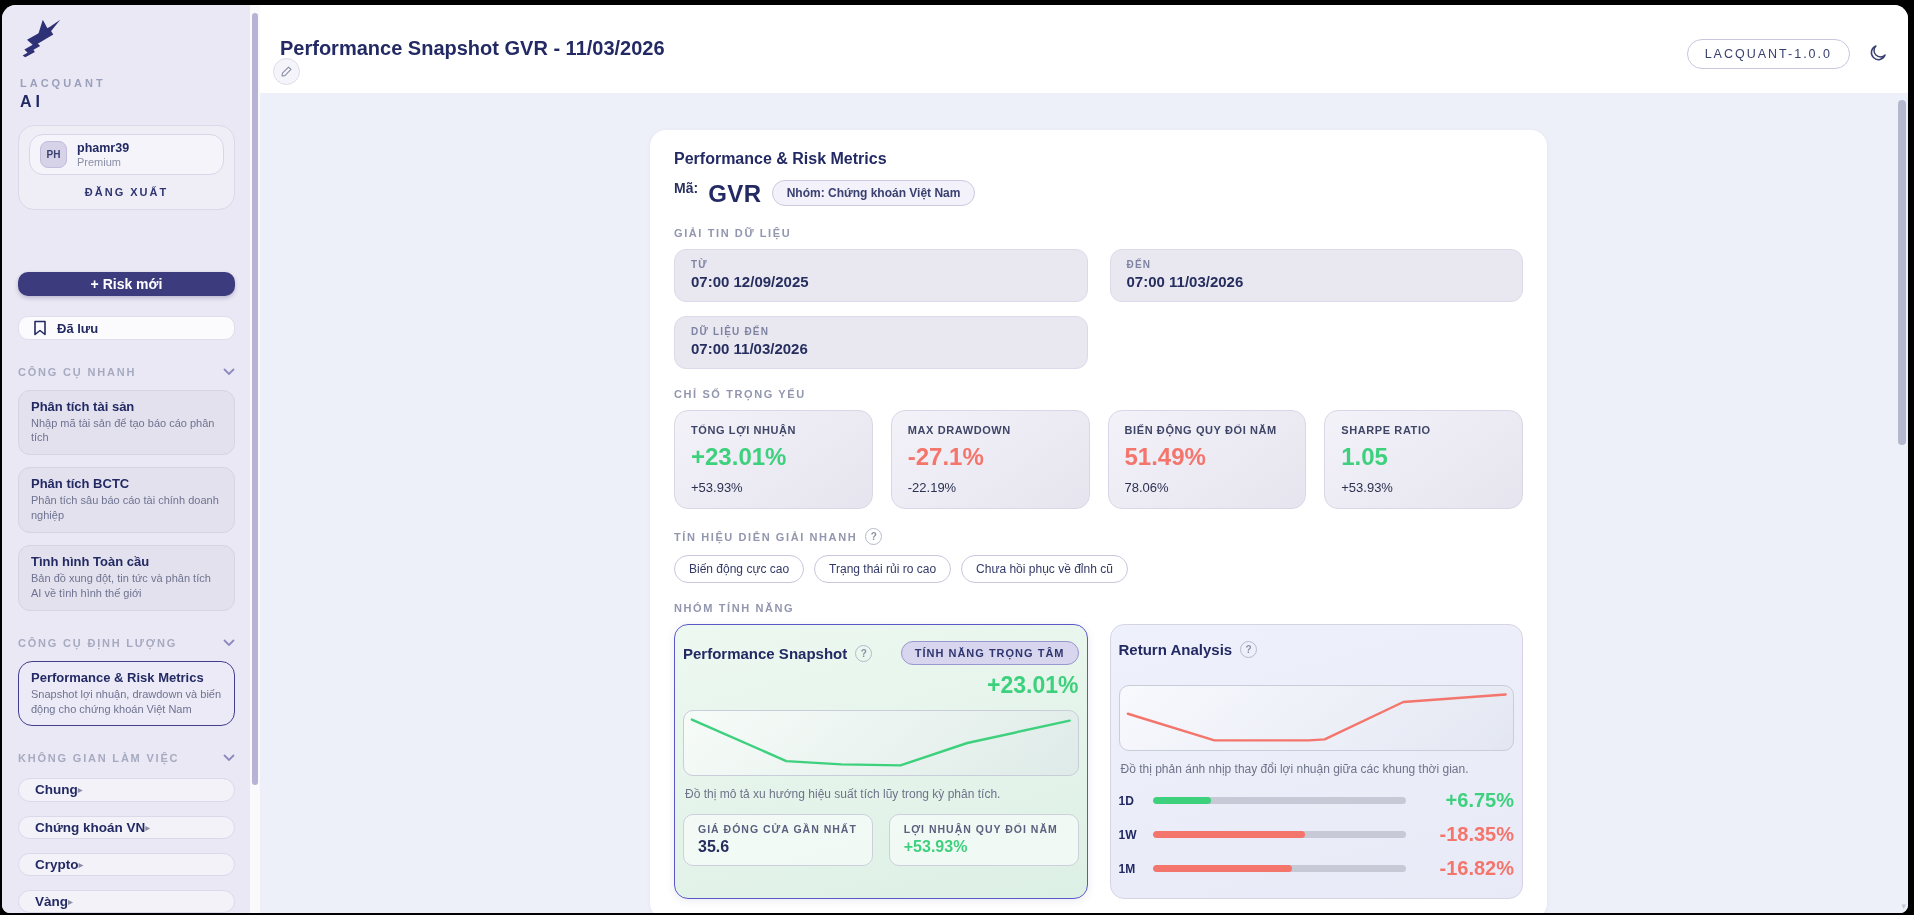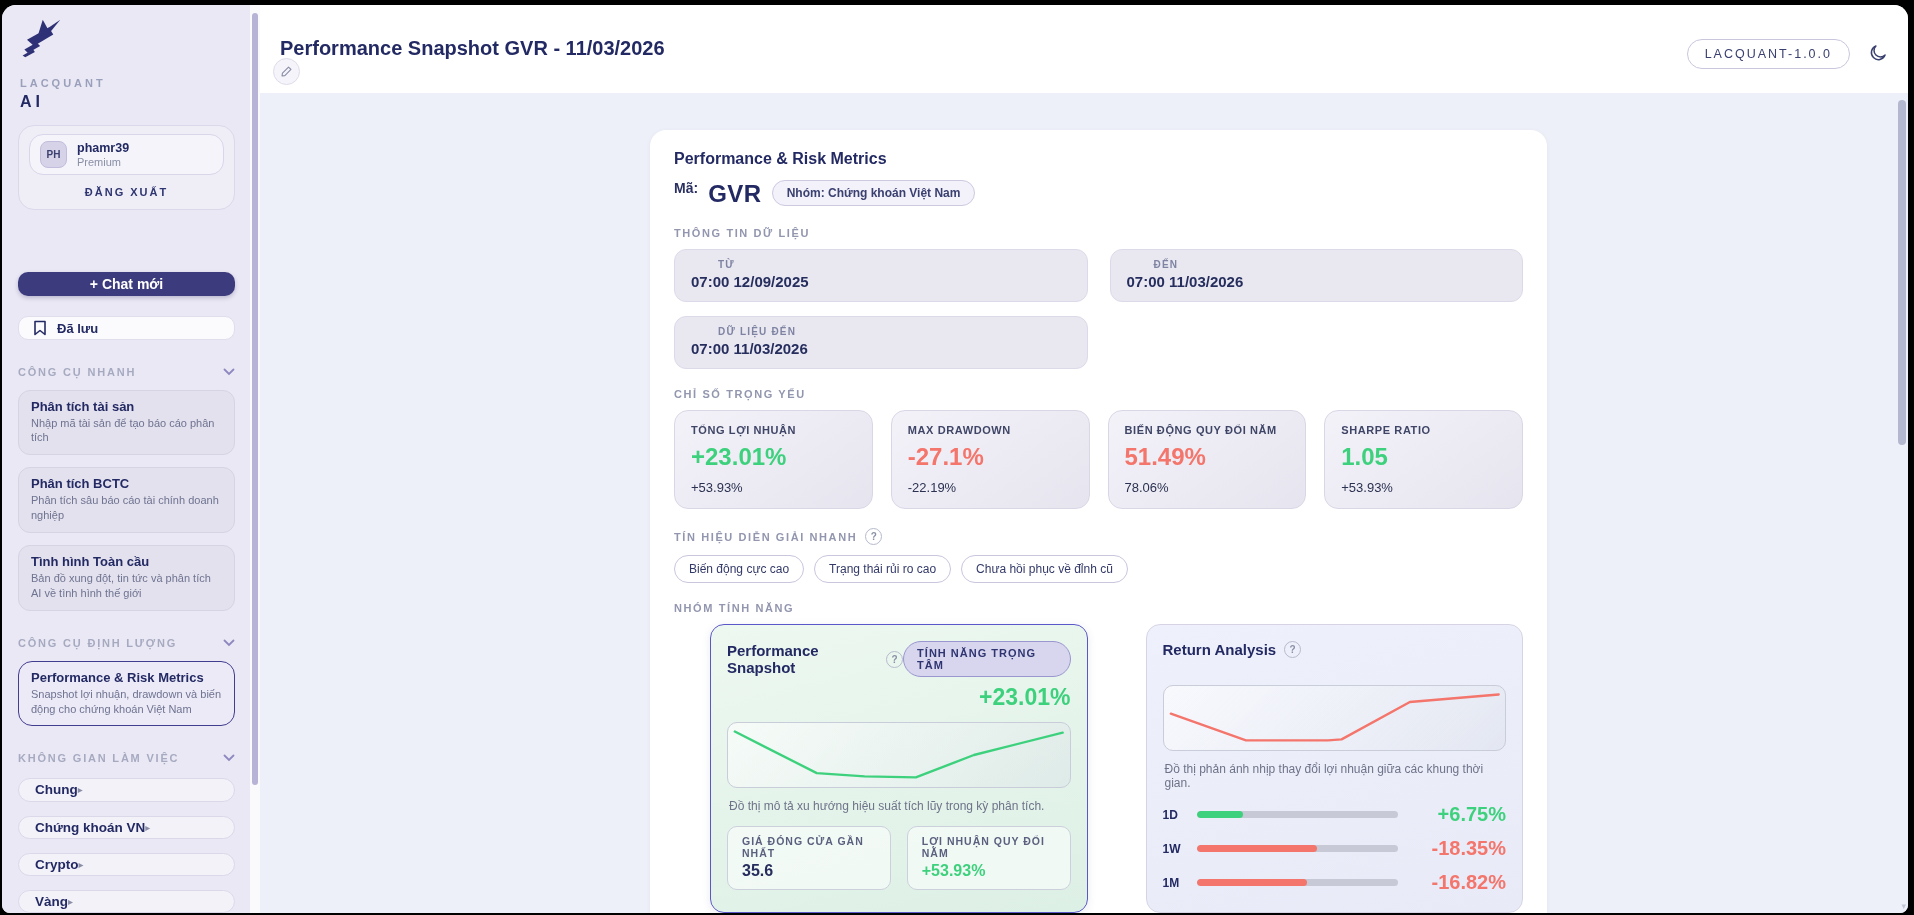--- a/index.html
+++ b/index.html
@@ -43,33 +43,33 @@
   
   .report-card { position:absolute; left:390px; top:37px; width:897px; background:#fff; border-radius:16px; padding:20px 24px; box-shadow:0 1px 4px rgba(40,40,90,.07); }
   .rc-heading { font-size:16px; font-weight:800; color:#232a63; }
   .ticker-row { display:flex; align-items:flex-start; gap:10px; margin-top:12px; }
   .ticker-label { font-size:14px; font-weight:700; color:#2a3160; }
   .ticker { font-size:24px; font-weight:800; color:#232a63; letter-spacing:.5px; }
   .group-badge { border:1px solid #cdc9e0; background:#f3f1fa; border-radius:999px; padding:5px 14px; font-size:12px; font-weight:700; color:#3a4070; }
   .sec-label { font-size:11px; font-weight:700; letter-spacing:1.6px; color:#9296ae; margin:19px 0 10px; display:flex; align-items:center; gap:8px; }
   .fields-grid { display:grid; grid-template-columns:1fr 1fr; gap:14px 22px; }
   .field { background:#e9e8f1; border:1px solid #dcdae9; border-radius:12px; padding:9px 16px 11px; }
-  .field-label { font-size:10px; font-weight:700; letter-spacing:1.2px; color:#7e83a2;margin-left:27px; }
+  .field-label { font-size:10px; font-weight:700; letter-spacing:1.2px; color:#7e83a2; }
   .field-value { font-size:15px; font-weight:700; color:#262e5e; margin-top:3px; }
   .metrics-grid { display:grid; grid-template-columns:1fr 1fr 1fr 1fr; gap:18px; }
   .metric { background:linear-gradient(145deg,#f3f2f9,#e6e5ef); border:1px solid #d9d7e6; border-radius:14px; padding:13px 16px; }
   .metric-label { font-size:11px; font-weight:600; color:#3f4566; letter-spacing:.6px; }
   .metric-value { font-size:24px; font-weight:800; margin:7px 0 9px; }
   .metric-sub { font-size:13px; color:#2b3150; }
   .green { color:#3ed17d; } .red { color:#f4756b; } .navy { color:#262e5e; }
   .chips-row { display:flex; gap:10px; }
   .chip { border:1px solid #c9c6dd; border-radius:999px; padding:6px 14px; font-size:12px; color:#333a68; background:rgba(255,255,255,.55); cursor:pointer; }
   .help { width:17px; height:17px; flex:none; border-radius:50%; border:1px solid #b6bacc; color:#8a8fa6; font-size:10px; font-weight:700; display:inline-flex; align-items:center; justify-content:center; letter-spacing:0; }
   .features { display:grid; grid-template-columns:1fr 1fr; gap:22px; margin-top:2px; }
-  .feature { border-radius:14px; padding:16px 16px 18px;margin-left:36px; }
+  .feature { border-radius:14px; padding:16px 8px 18px; }
   .feature.perf { border:1.6px solid #5a57c8; background:linear-gradient(165deg,#edf8f0,#ddf0e5); box-shadow:0 2px 8px rgba(60,70,140,.10); }
   .feature.ret  { border:1px solid #d6d4e4; background:linear-gradient(165deg,#eef1fb,#e8eaf7); }
   .f-head { display:flex; align-items:center; justify-content:space-between; }
   .f-title { font-size:15px; font-weight:700; color:#232a63; display:flex; align-items:center; gap:8px; }
   .focus-badge { background:#d8d5ee; border:1px solid #9a96cf; border-radius:999px; padding:5px 13px; font-size:11px; font-weight:700; letter-spacing:1px; color:#2e3570; }
   .headline { text-align:right; font-size:23px; font-weight:800; color:#3ed17d; margin:7px 0 11px; }
   .sparkbox { height:66px; border:1px solid #c9ccd9; border-radius:10px; background:linear-gradient(135deg,rgba(255,255,255,.6),rgba(214,220,230,.35)); overflow:hidden; }
   .sparkbox svg { width:100%; height:100%; display:block; }
   .ret .sparkbox { margin-top:27px; }
   .caption { font-size:12px; color:#6e7389; margin:11px 2px 13px; }
@@ -110,21 +110,21 @@
       <div class="user-pill">
         <div class="avatar">PH</div>
         <div>
           <div class="user-name">phamr39</div>
           <div class="user-tier">Premium</div>
         </div>
       </div>
       <div class="logout">ĐĂNG XUẤT</div>
     </div>
 
-    <div class="new-chat">+ Chat mới</div>
+    <div class="new-chat">+ Risk mới</div>
 
     <div class="saved">
       <svg width="14" height="16" viewBox="0 0 14 16">
         <path d="M2 1.5 h10 v13 l-5 -4 -5 4 Z" fill="none" stroke="#232a63" stroke-width="1.6" stroke-linejoin="round"></path>
       </svg>
       <span>Đã lưu</span>
     </div>
 
     <div class="side-sec">
       <span>CÔNG CỤ NHANH</span>
@@ -203,21 +203,21 @@
     <div class="content">
       <div class="report-card">
         <div class="rc-heading">Performance &amp; Risk Metrics</div>
 
         <div class="ticker-row">
           <span class="ticker-label">Mã:</span>
           <span class="ticker">GVR</span>
           <span class="group-badge">Nhóm: Chứng khoán Việt Nam</span>
         </div>
 
-        <div class="sec-label">THÔNG TIN DỮ LIỆU</div>
+        <div class="sec-label">GIẢI TIN DỮ LIỆU</div>
         <div class="fields-grid">
           <div class="field">
             <div class="field-label">TỪ</div>
             <div class="field-value">07:00 12/09/2025</div>
           </div>
           <div class="field">
             <div class="field-label">ĐẾN</div>
             <div class="field-value">07:00 11/03/2026</div>
           </div>
           <div class="field">

